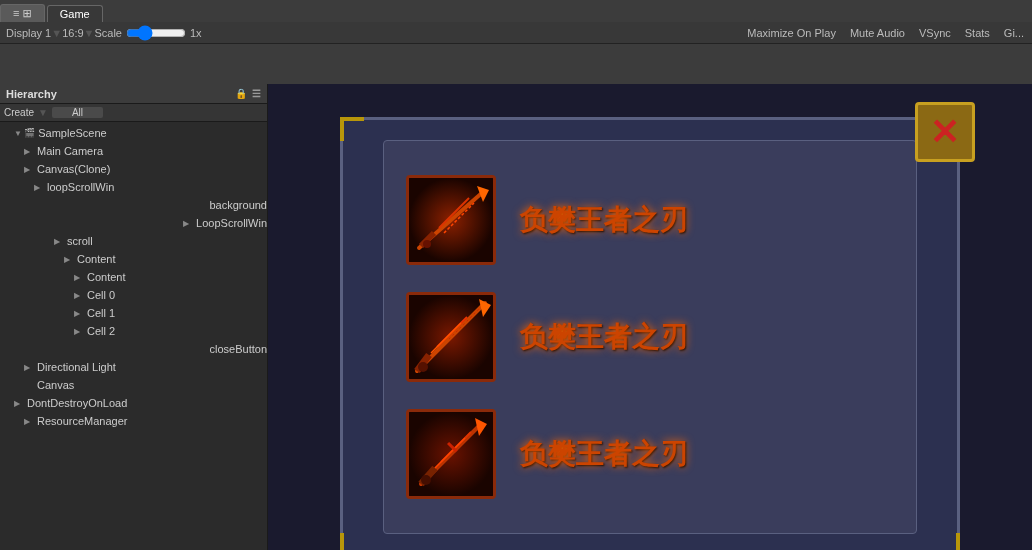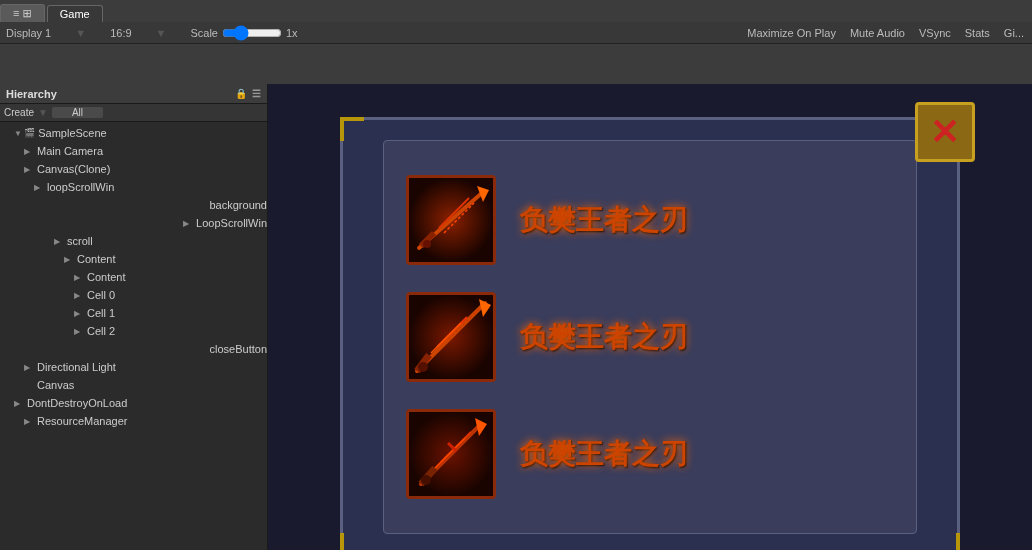--- a/index.html
+++ b/index.html
@@ -40,21 +40,21 @@
     
     .game-toolbar {
       display: flex;
       align-items: center;
       background: #383838;
       height: 22px;
       padding: 0 6px;
       border-bottom: 1px solid #222;
       font-size: 11px;
       color: #bbb;
-      gap: 24px;
+      gap: 0;
     }
     .toolbar-sep {
       color: #555;
     }
     .toolbar-scale {
       display: flex;
       align-items: center;
       gap: 4px;
     }
     .scale-slider {

